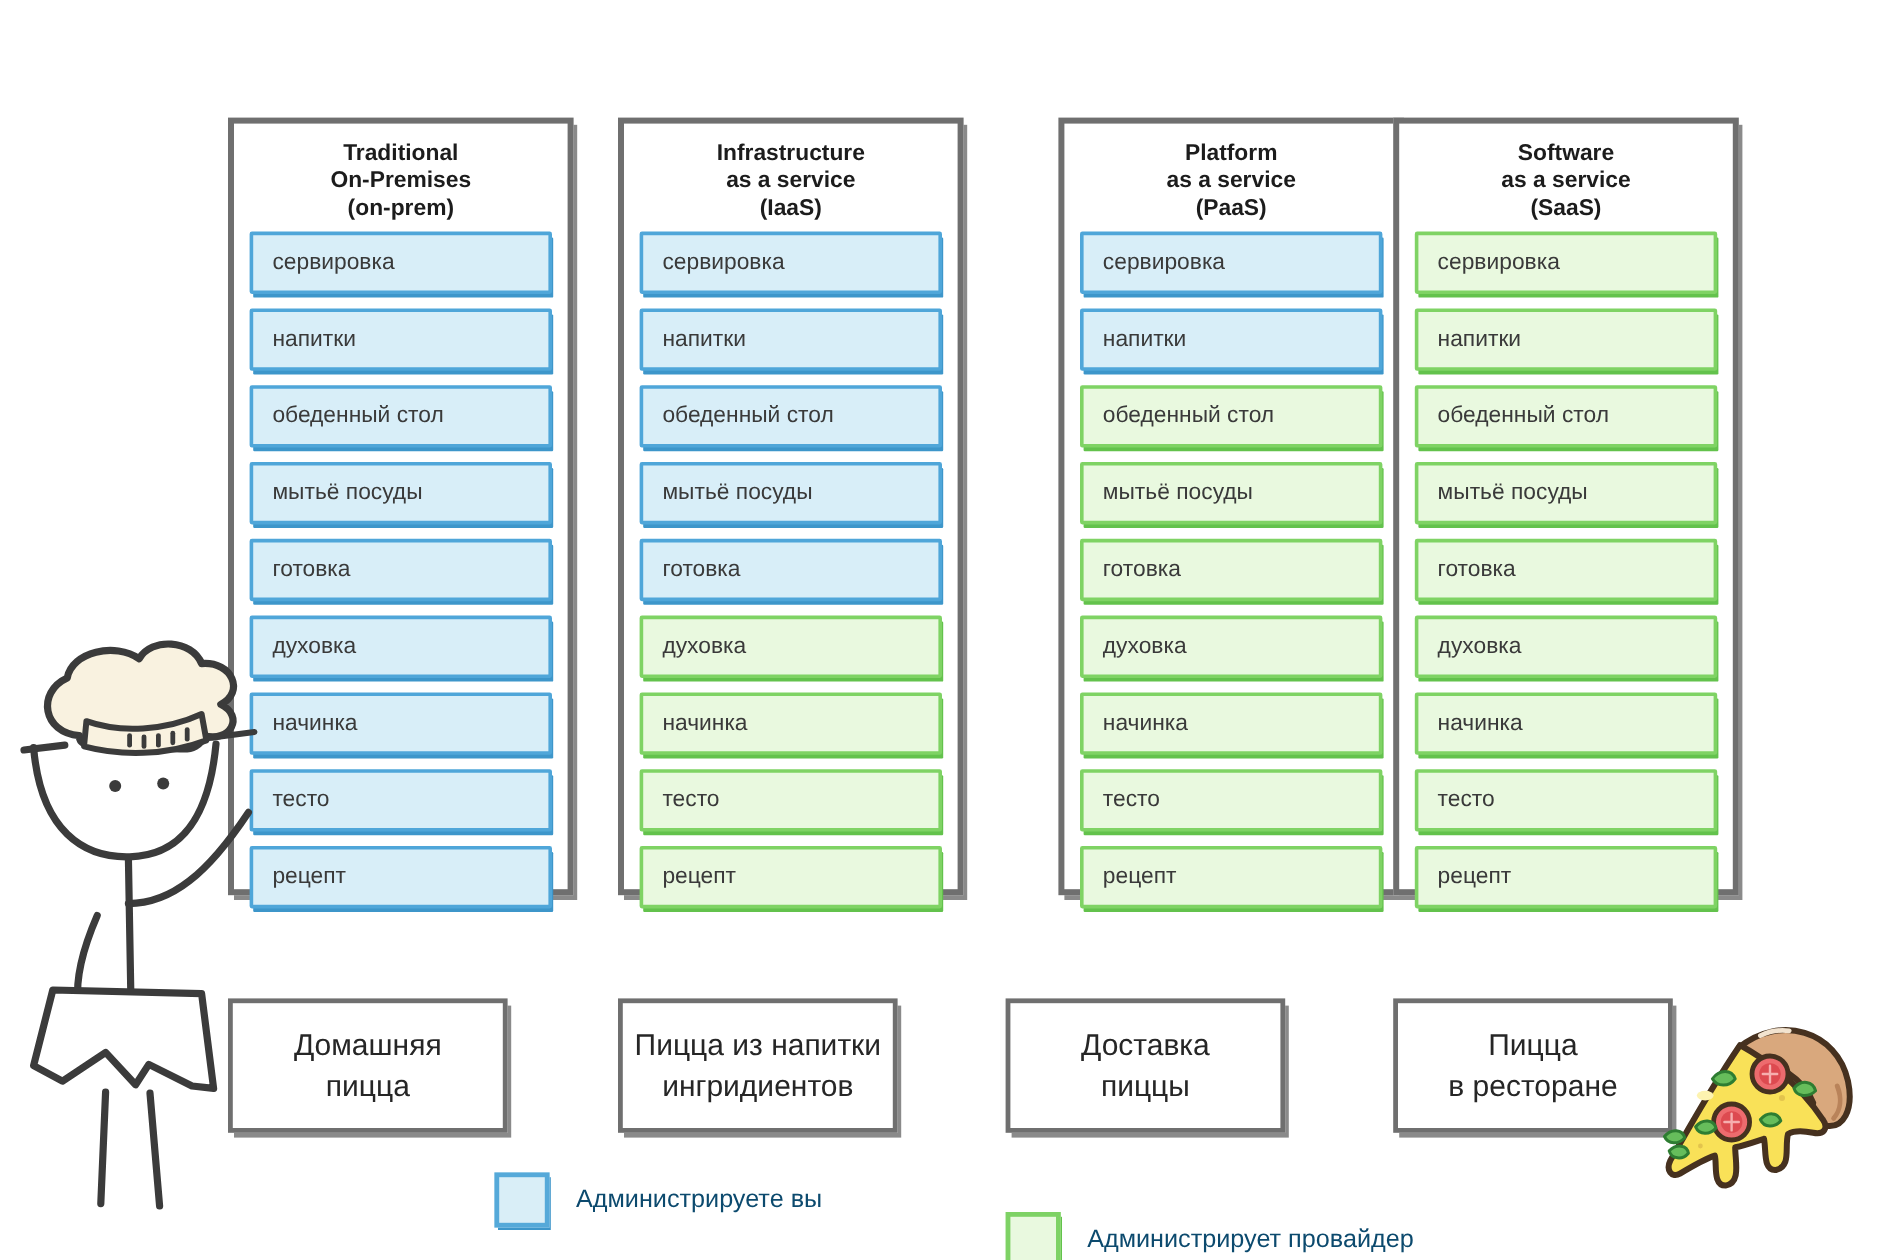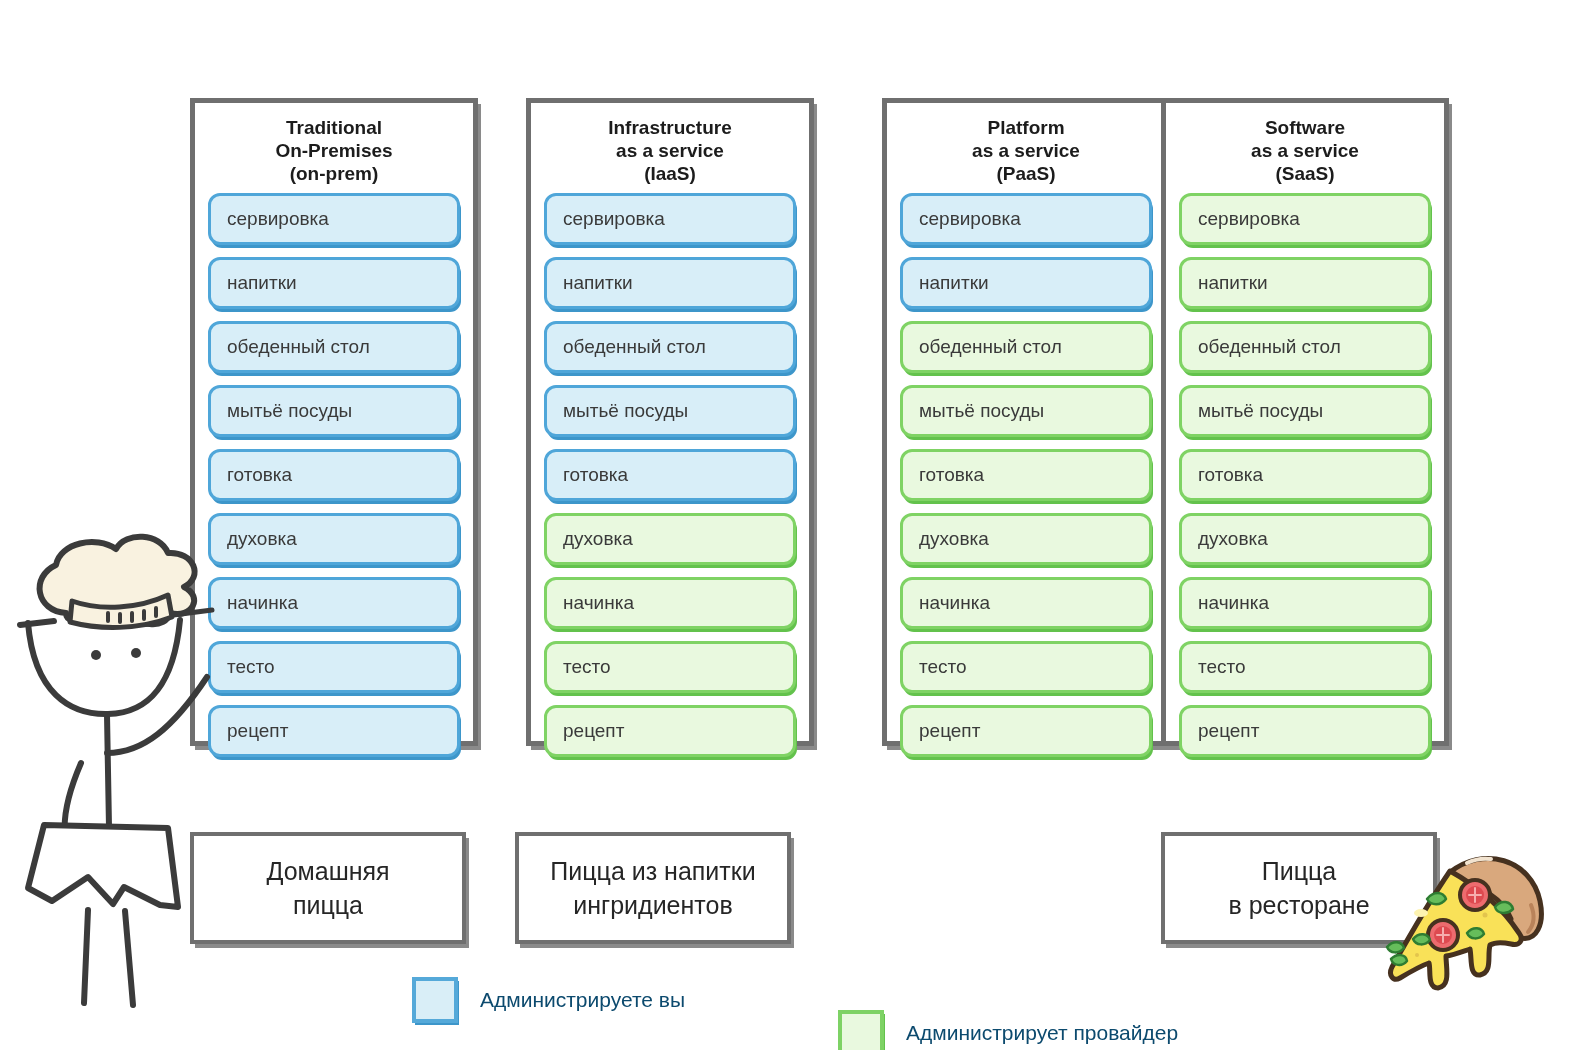--- a/index.html
+++ b/index.html
@@ -7,37 +7,37 @@
               font-family:"Liberation Sans", sans-serif; }
   .stage { position:relative; width:1569px; height:1050px; background:#fff; }
 
   .title { position:absolute; left:190px; top:20px; width:1258px;
            text-align:center; font-size:42px; font-weight:500; color:#141414;
            letter-spacing:0.5px; }
 
   .panel { position:absolute; top:98px; width:288px; height:648px;
            background:#fff; border:5px solid #6f6f6f;
            box-shadow:4px 5px 0 -1px #8a8a8a; }
-  .panel.c0 { left:190px; } .panel.c1 { left:526px;padding-left:29px; }
+  .panel.c0 { left:190px; } .panel.c1 { left:515px;padding-left:29px; }
   .panel.c2 { left:838px;margin-left:44px; } .panel.c3 { left:1161px; }
 
   .panel-header { position:absolute; top:13px; left:0; right:0;
                   text-align:center; font-size:19px; line-height:23px;
                   font-weight:bold; color:#1c1c1c; white-space:pre-line; }
 
   .rows { position:absolute; top:90px; left:13px; right:13px; }
-  .row-box { height:52px; margin-bottom:12px; border:3px solid; border-radius:12px;
+  .row-box { height:52px; margin-bottom:12px; border:3px solid; border-radius:2px;
              display:flex; align-items:center; padding-left:16px;
              font-size:19px; color:#3a3a3a; }
   .row-box[data-owner="you"]      { background:#d8eef8; border-color:#4fa6d9;
                                     box-shadow:2px 4px 0 -1px #3d96ca; }
   .row-box[data-owner="provider"] { background:#e9f9df; border-color:#7fd364;
                                     box-shadow:2px 4px 0 -1px #63c24c; }
 
-  .caption-box { position:absolute; top:832px; width:276px; height:112px;
+  .caption-box { position:absolute; top:832px; width:233px; height:112px;
                  background:#fff; border:4px solid #6f6f6f;
                  box-shadow:4px 5px 0 -1px #8a8a8a;
                  display:flex; align-items:center; justify-content:center;
                  text-align:center; font-size:25px; line-height:34px;
                  color:#262626; white-space:pre-line; }
   .caption-box.c0 { left:190px; } .caption-box.c1 { left:515px; }
   .caption-box.c2 { left:838px; } .caption-box.c3 { left:1161px; }
 
   .legend-item { position:absolute; display:flex; align-items:center; gap:22px; }
   .legend-item.you      { left:412px; top:977px; }
@@ -124,20 +124,22 @@
       <div class="row-box" data-owner="provider">начинка</div>
       <div class="row-box" data-owner="provider">тесто</div>
       <div class="row-box" data-owner="provider">рецепт</div>
     </div>
   </div>
 
   <div class="caption-box c0">Домашняя
 пицца</div>
   <div class="caption-box c1">Пицца из напитки
 ингридиентов</div>
+  <div class="caption-box c2">Доставка
+пиццы</div>
   <div class="caption-box c3">Пицца
 в ресторане</div>
 
   <div class="legend-item you">
     <div class="swatch you"></div>
     <div class="legend-label">Администрируете вы</div>
   </div>
   <div class="legend-item provider">
     <div class="swatch provider"></div>
     <div class="legend-label">Администрирует провайдер</div>

